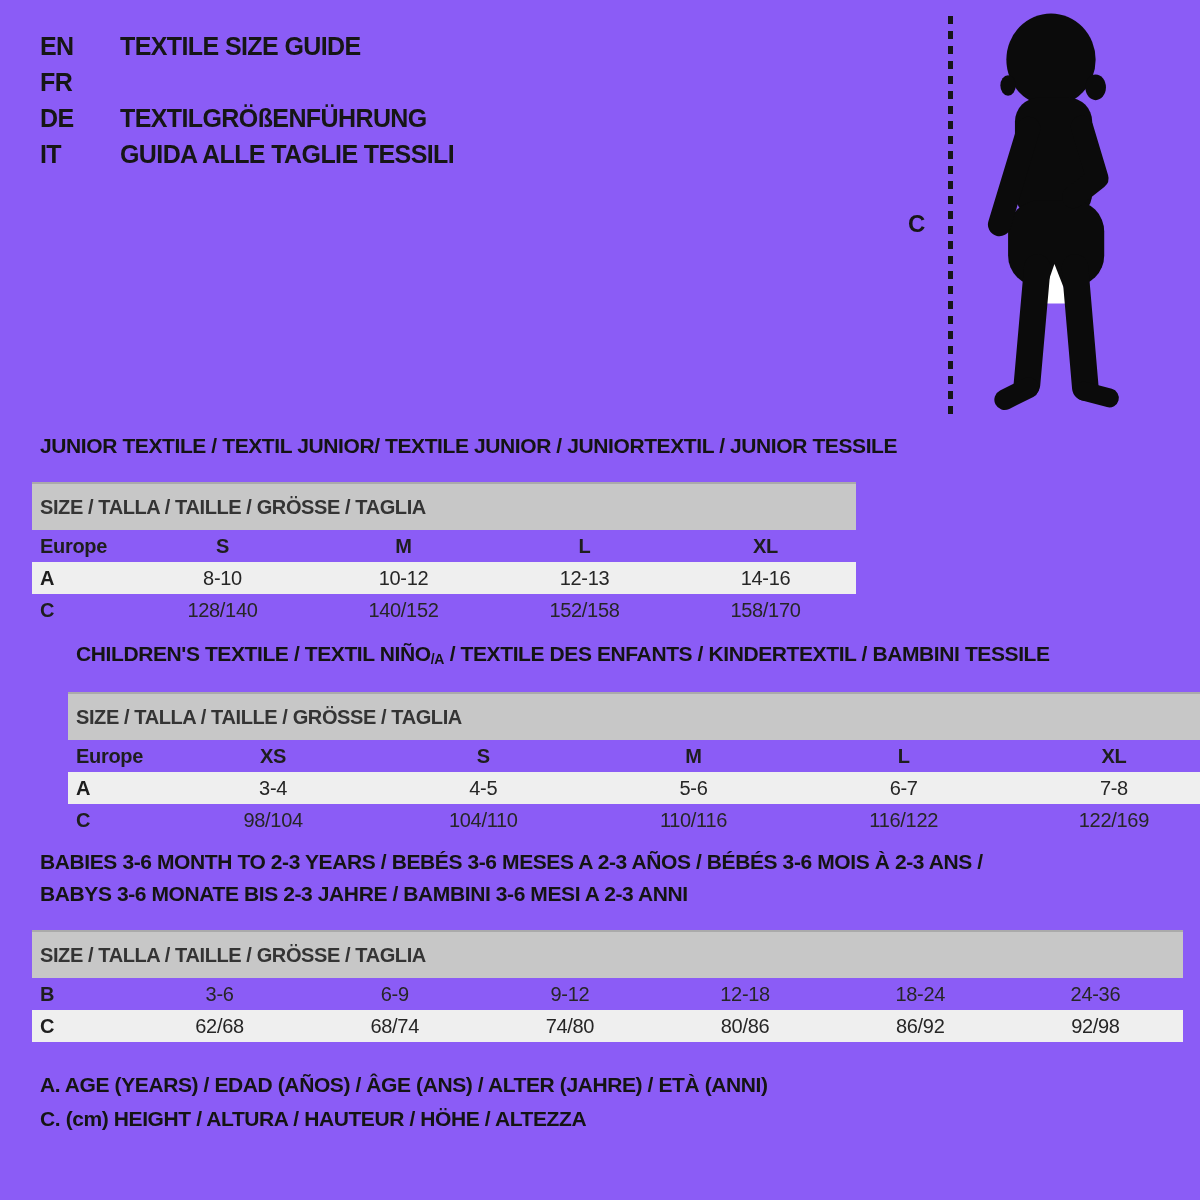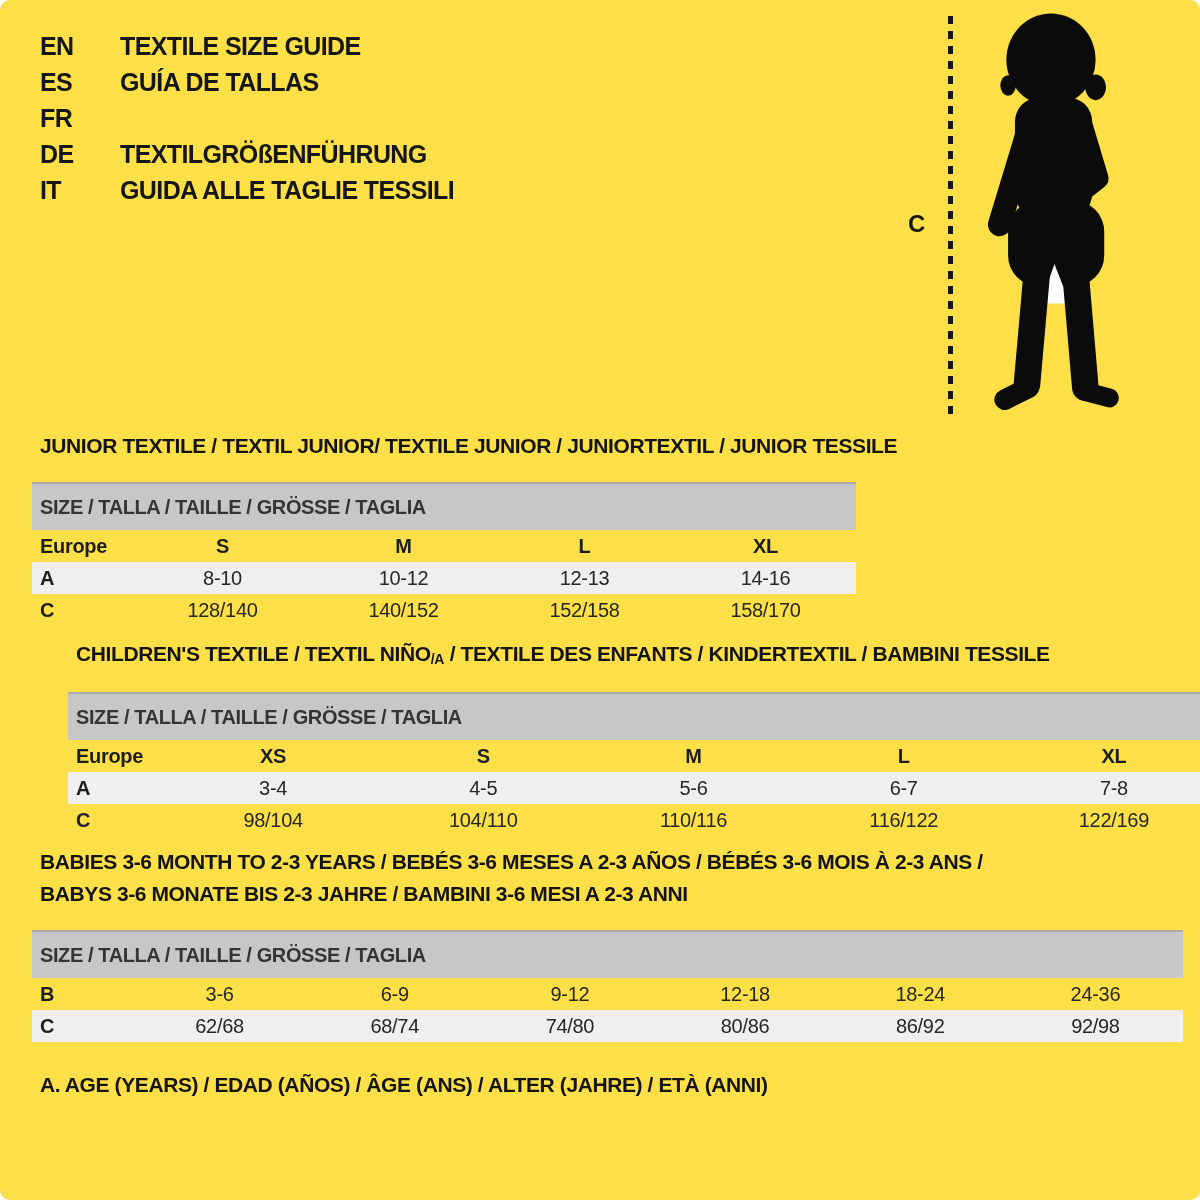--- a/index.html
+++ b/index.html
@@ -1,24 +1,23 @@
 <!DOCTYPE html>
 <html><head>
 <meta charset="utf-8">
 <style>
   html, body { margin: 0; padding: 0; background: #ffffff; }
   .canvas {
     position: relative;
     width: 1200px;
     height: 1200px;
-    background: #fde047;
+    background: #8b5cf6;
     font-family: "Liberation Sans", sans-serif;
     color: #1b1b1b;
     overflow: hidden;
-    border-radius: 10px;
   }
 
   
   .lang-list { position: absolute; left: 40px; top: 28px; }
   .lang-row { display: flex; height: 36px; align-items: center; }
   .lang-code, .lang-title {
     font-size: 25px; font-weight: 700; letter-spacing: -0.6px; color: #161616;
     white-space: nowrap;
   }
   .lang-code { width: 80px; }
@@ -68,24 +67,20 @@
 </style>
 </head>
 <body>
 
 <div class="canvas">
 
   <div class="lang-list">
       <div class="lang-row">
         <span class="lang-code">EN</span>
         <span class="lang-title">TEXTILE SIZE GUIDE</span>
-      </div>
-      <div class="lang-row">
-        <span class="lang-code">ES</span>
-        <span class="lang-title">GUÍA DE TALLAS</span>
       </div>
       <div class="lang-row">
         <span class="lang-code">FR</span>
       </div>
       <div class="lang-row">
         <span class="lang-code">DE</span>
         <span class="lang-title">TEXTILGRÖßENFÜHRUNG</span>
       </div>
       <div class="lang-row">
         <span class="lang-code">IT</span>
@@ -201,15 +196,16 @@
           <div class="tcell">74/80</div>
           <div class="tcell">80/86</div>
           <div class="tcell">86/92</div>
           <div class="tcell">92/98</div>
         </div>
       </div>
   </section>
 
   <div class="legend">
       <div class="legend-line">A. AGE (YEARS) / EDAD (AÑOS) / ÂGE (ANS) / ALTER (JAHRE) / ETÀ (ANNI)</div>
+      <div class="legend-line">C. (cm) HEIGHT / ALTURA / HAUTEUR / HÖHE / ALTEZZA</div>
     </div>
 
 </div>
 
 </body></html>

